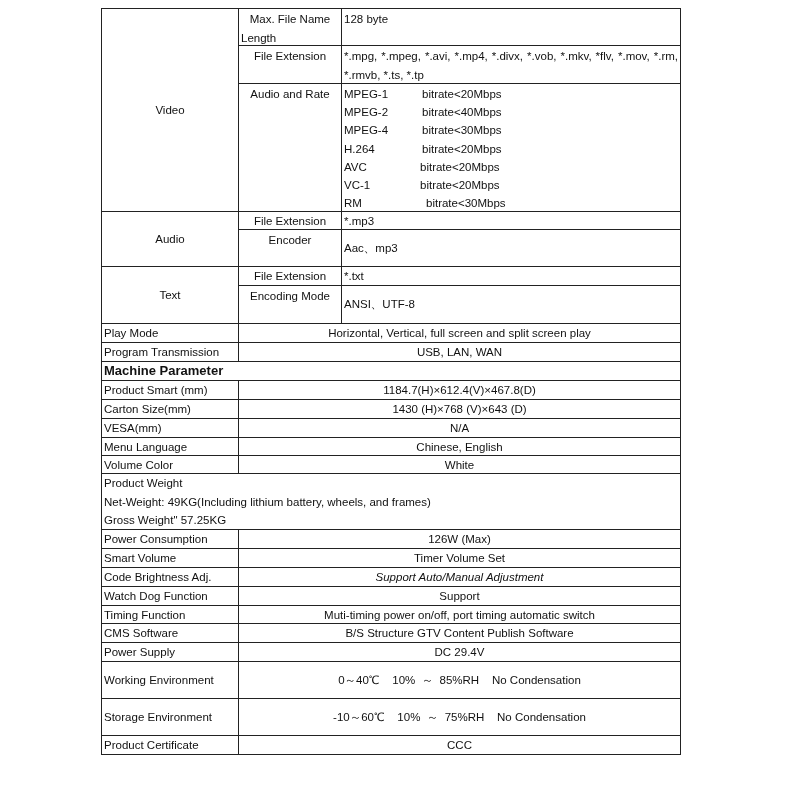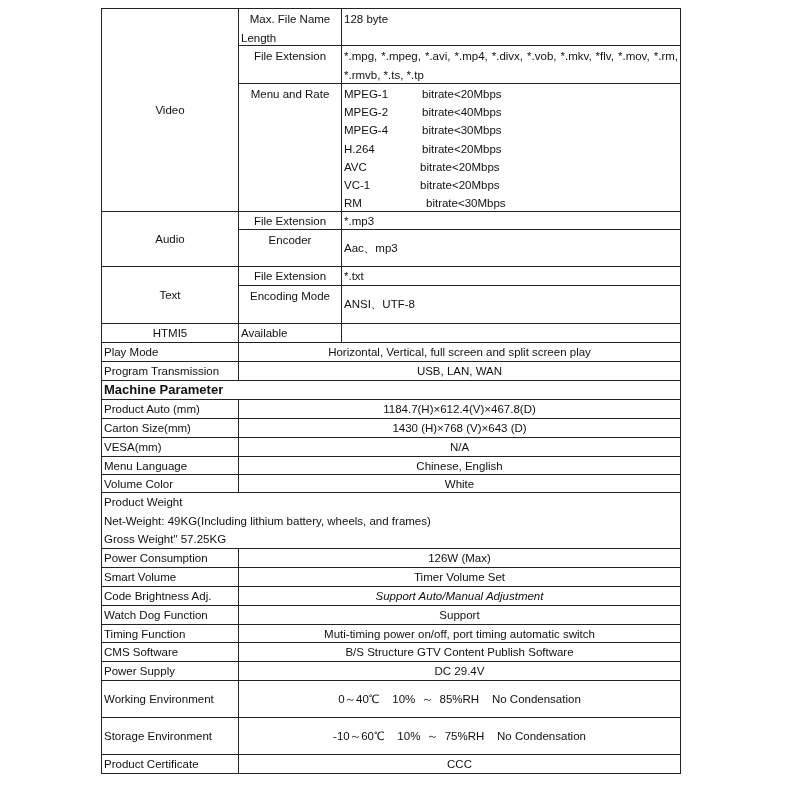--- a/index.html
+++ b/index.html
@@ -35,21 +35,21 @@
     </div>
     <div class="sub-row" style="top:0; height:37px;">
       <div class="s-lab justify">Max.   File   Name Length</div>
       <div class="s-val">128 byte</div>
     </div>
     <div class="sub-row" style="top:37px; height:38px;">
       <div class="s-lab">File Extension</div>
       <div class="s-val justify">*.mpg, *.mpeg, *.avi, *.mp4, *.divx, *.vob, *.mkv, *flv, *.mov, *.rm, *.rmvb, *.ts, *.tp</div>
     </div>
     <div class="sub-row last" style="top:75px; height:128px;">
-      <div class="s-lab">Menu and Rate</div>
+      <div class="s-lab">Audio and Rate</div>
       <div class="s-val" style="line-height:18.2px;">
         <div class="codec">
             <span class="n">MPEG-1</span>
             <span>bitrate&lt;20Mbps</span>
           </div>
         <div class="codec">
             <span class="n">MPEG-2</span>
             <span>bitrate&lt;40Mbps</span>
           </div>
         <div class="codec">
@@ -93,38 +93,34 @@
     <div class="sub-row" style="top:0; height:19px;">
       <div class="s-lab" style="line-height:17px;">File Extension</div>
       <div class="s-val" style="line-height:17px;">*.txt</div>
     </div>
     <div class="sub-row last" style="top:19px; height:37px;">
       <div class="s-lab">Encoding Mode</div>
       <div class="s-val vcenter">ANSI、UTF-8</div>
     </div>
   </div>
 
-  <div class="row" style="height:19px;">
-    <div class="cell c-cat" style="line-height:16px;">HTMI5</div>
-    <div class="cell" style="left:137px;width:103px;border-right:1px solid #222;line-height:16px;">Available</div>
-  </div>
 
   <div class="row" style="height:19px;">
     <div class="cell c-lab" style="line-height:16px;">Play Mode</div>
     <div class="cell c-wide" style="line-height:16px;">Horizontal, Vertical, full screen and split screen play</div>
   </div>
   <div class="row" style="height:19px;">
     <div class="cell c-lab" style="line-height:16px;">Program Transmission</div>
     <div class="cell c-wide" style="line-height:16px;">USB, LAN, WAN</div>
   </div>
 
   <div class="row heading" style="height:19px;">Machine Parameter</div>
 
   <div class="row" style="height:19px;">
-    <div class="cell c-lab" style="line-height:16px;">Product Auto (mm)</div>
+    <div class="cell c-lab" style="line-height:16px;">Product Smart (mm)</div>
     <div class="cell c-wide" style="line-height:16px;">1184.7(H)×612.4(V)×467.8(D)</div>
   </div>
   <div class="row" style="height:19px;">
     <div class="cell c-lab" style="line-height:16px;">Carton Size(mm)</div>
     <div class="cell c-wide" style="line-height:16px;">1430 (H)×768 (V)×643 (D)</div>
   </div>
   <div class="row" style="height:19px;">
     <div class="cell c-lab" style="line-height:16px;">VESA(mm)</div>
     <div class="cell c-wide" style="line-height:16px;">N/A</div>
   </div>

